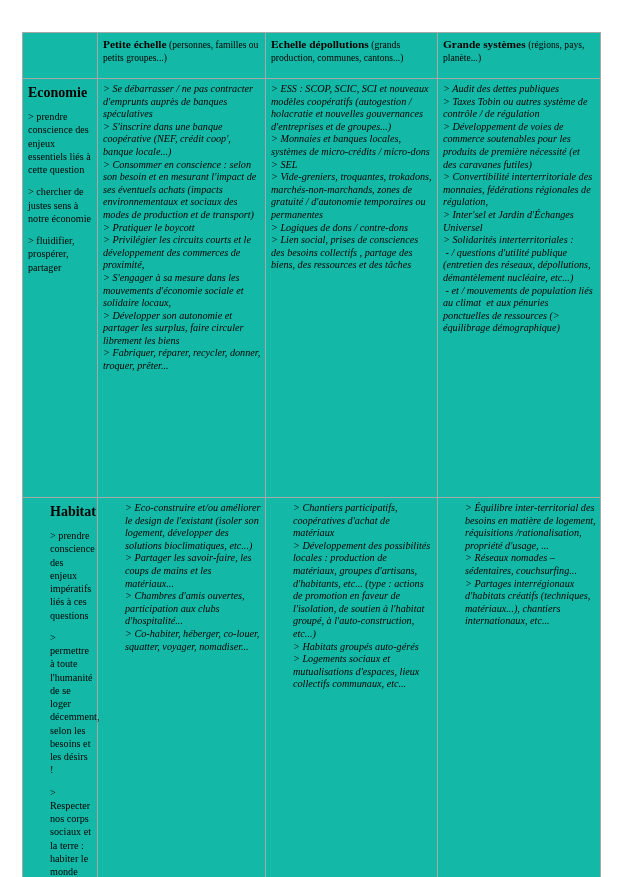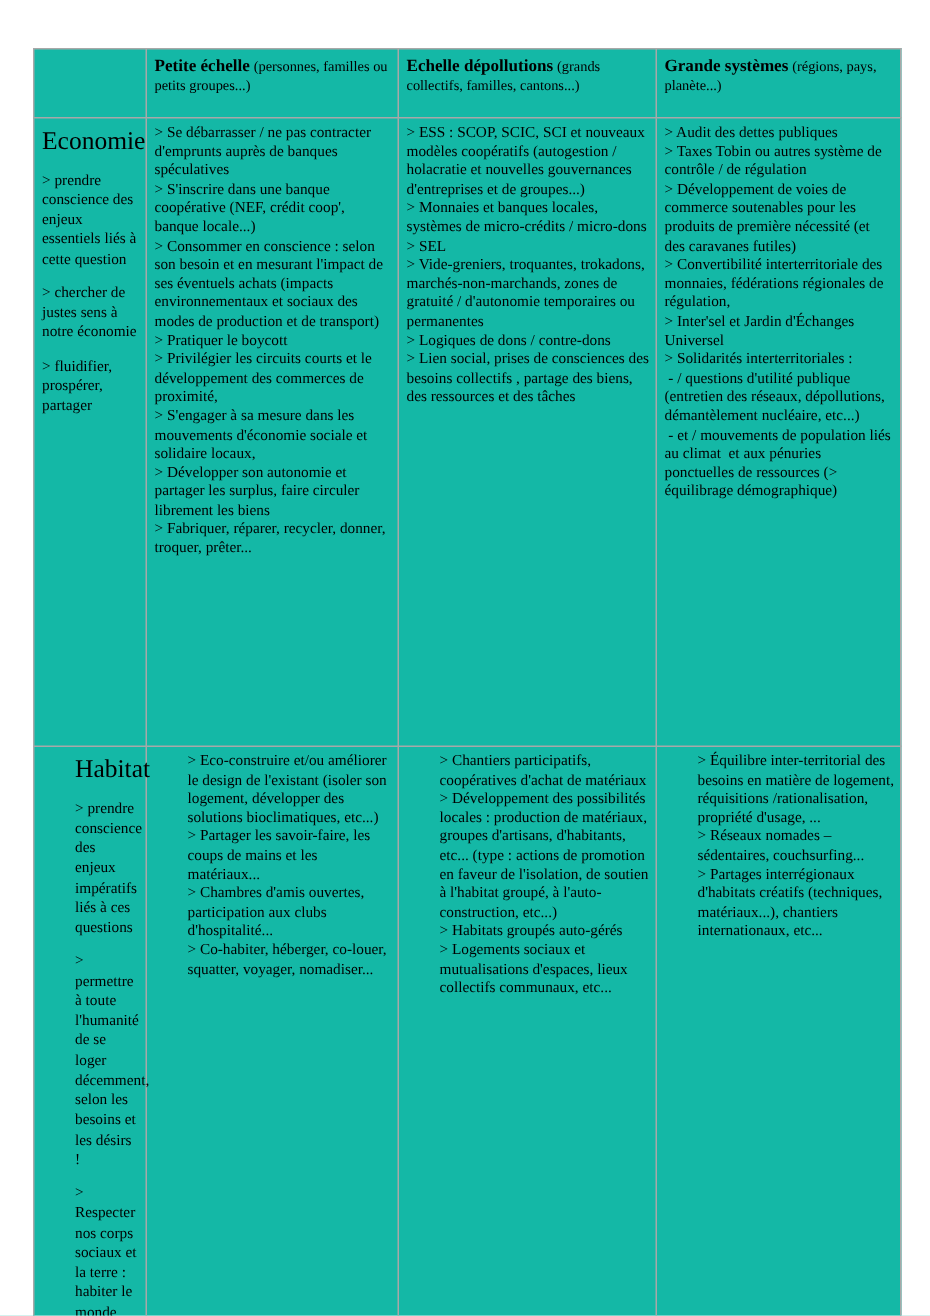--- a/index.html
+++ b/index.html
@@ -57,37 +57,38 @@
     font-weight: normal;
     font-size: 9.6px;
   }
   td.corner-cell { border-left-color: #ffffff; border-top-color: #ffffff; }
 
   
   td.row-label-cell {
     font-size: 10.2px;
   }
   .row-title {
-    font-weight: normal;
-    font-size: 17px;
+    font-weight: bold;
+    font-size: 14px;
     display: block;
     margin: 1px 0 9px 0;
   }
   .row-label-para {
     display: block;
     margin: 0 0 9px 0;
     line-height: 1.3;
   }
   .row-label-para:last-child { margin-bottom: 0; }
 
   
   ul.pt-list {
     list-style: none;
     margin: 0;
     padding: 0;
+    font-style: italic;
   }
   ul.pt-list li {
     margin: 0;
     padding: 0;
     line-height: 1.235;
     white-space: pre-wrap;
   }
   tr.economie-row td { height: 410px; }
   tr.habitat-row td  { height: 355px; padding-left: 27px; }
 </style>
@@ -104,21 +105,21 @@
     </colgroup>
     <tbody>
       <tr class="header-row">
         <td class="corner-cell"></td>
         <td>
           <span class="col-head-main">Petite échelle</span>
           <span class="col-head-sub">(personnes, familles ou petits groupes...)</span>
         </td>
         <td>
           <span class="col-head-main">Echelle dépollutions</span>
-          <span class="col-head-sub">(grands collectifs, familles, cantons...)</span>
+          <span class="col-head-sub">(grands production, communes, cantons...)</span>
         </td>
         <td>
           <span class="col-head-main">Grande systèmes</span>
           <span class="col-head-sub">(régions, pays, planète...)</span>
         </td>
       </tr>
 
       <tr class="economie-row">
         <td class="row-label-cell">
           <span class="row-title">Economie</span>

